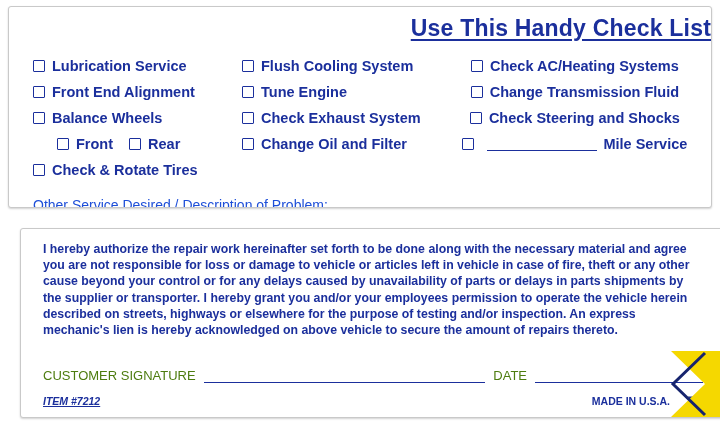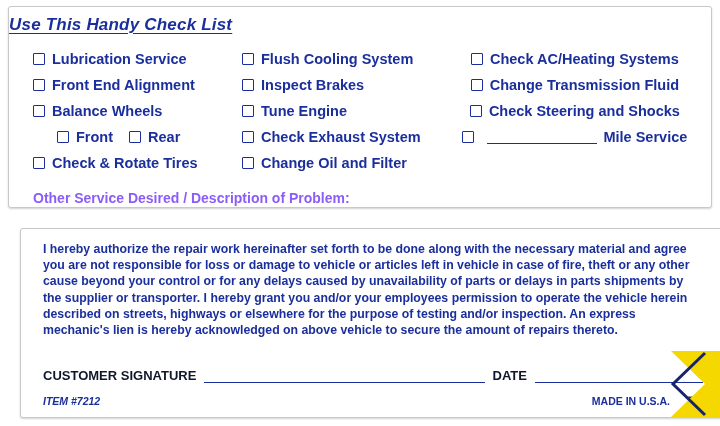--- a/index.html
+++ b/index.html
@@ -30,29 +30,28 @@
     height: 202px;
     background: #ffffff;
     border: 1px solid #c9c9c9;
     border-radius: 3px;
     box-shadow: 0 1px 2px rgba(0,0,0,0.18);
     box-sizing: border-box;
     overflow: hidden;
   }
 
   .checklist-title {
-    text-align: left;
-    color: #1b2f9c;
-    font-weight: bold;
-    font-size: 17px;
+    text-align: right;
+    color: #1b2f9c;
+    font-weight: bold;
+    font-size: 23px;
     letter-spacing: 0.2px;
     margin-top: 8px;
     text-decoration: underline;
     text-underline-offset: 3px;
-    font-style: italic;
   }
 
   .columns {
     display: flex;
     margin-top: 11px;
     padding: 0 20px 0 24px;
     box-sizing: border-box;
   }
   .col {
     display: flex;
@@ -96,23 +95,23 @@
 
   .mile-line {
     display: inline-block;
     border-bottom: 1.6px solid #1b2f9c;
     width: 110px;
     height: 13px;
     margin: 0 6px;
   }
 
   .other-service {
-    color: #8b5cf6;
+    color: #1d4ed8;
     font-size: 14px;
-    font-weight: bold;
+    font-weight: normal;
     margin-top: 14px;
     padding-left: 24px;
   }
 
   
   .auth-card {
     position: absolute;
     left: 20px;
     top: 228px;
     width: 704px;
@@ -134,23 +133,23 @@
     text-align: left;
   }
 
   .sig-row {
     position: absolute;
     left: 22px;
     right: 20px;
     bottom: 34px;
     display: flex;
     align-items: flex-end;
-    color: #0f172a;
+    color: #4d7c0f;
     font-size: 13px;
-    font-weight: bold;
+    font-weight: normal;
   }
   .sig-label { white-space: nowrap; }
   .sig-line {
     flex: 1 1 auto;
     border-bottom: 1.6px solid #1b2f9c;
     height: 12px;
     margin: 0 8px;
   }
   .date-label { white-space: nowrap; }
   .date-line {
@@ -167,20 +166,21 @@
     bottom: 10px;
     display: flex;
     align-items: center;
     justify-content: space-between;
     color: #1b2f9c;
   }
   .item-no {
     font-size: 10.5px;
     font-weight: bold;
     font-style: italic;
+    text-decoration: underline;
   }
   .made-in {
     font-size: 10.5px;
     font-weight: bold;
     display: flex;
     align-items: center;
     gap: 18px;
   }
   .flag {
     width: 15px;
@@ -256,24 +256,20 @@
         </div>
       </div>
 
       <div class="col col-2">
         <div class="item">
           <span class="cb"></span>
           <span class="label">Flush Cooling System</span>
         </div>
         <div class="item">
           <span class="cb"></span>
-          <span class="label">Inspect Brakes</span>
-        </div>
-        <div class="item">
-          <span class="cb"></span>
           <span class="label">Tune Engine</span>
         </div>
         <div class="item">
           <span class="cb"></span>
           <span class="label">Check Exhaust System</span>
         </div>
         <div class="item">
           <span class="cb"></span>
           <span class="label">Change Oil and Filter</span>
         </div>

